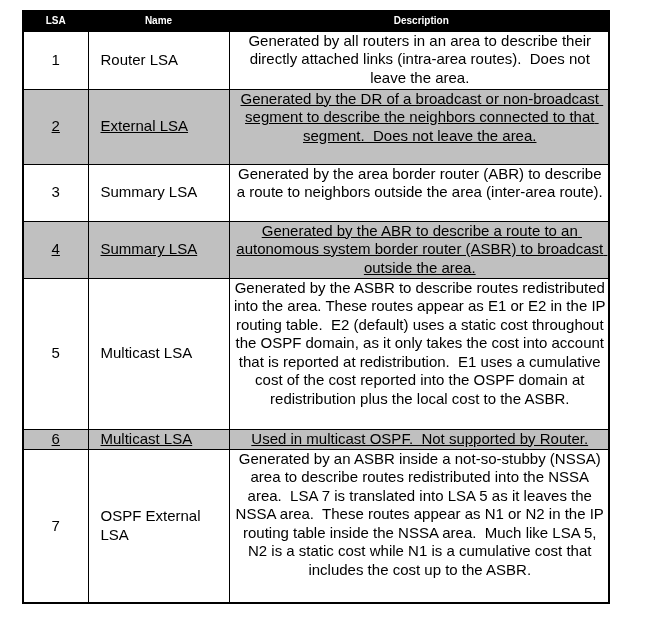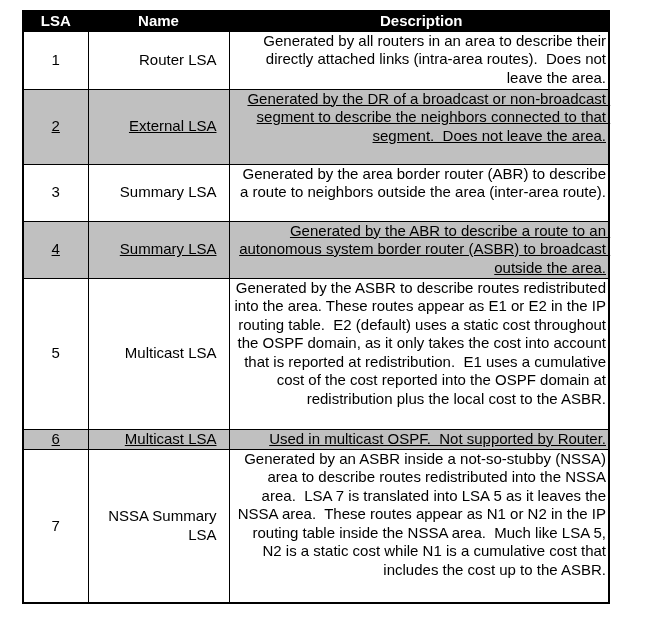--- a/index.html
+++ b/index.html
@@ -39,35 +39,35 @@
   col.col-desc { width: 380px; }
   th, td {
     border: 1px solid var(--border);
     padding: 0;
   }
   thead th {
     background: var(--header-bg);
     color: var(--header-text);
     font-weight: bold;
     height: 20px;
-    font-size: 15px;
+    font-size: 10px;
   }
   th.h-lsa, th.h-name { text-align: center; }
   th.h-desc { text-align: center; padding-left: 5px; }
   td.c-lsa {
     text-align: center;
     vertical-align: middle;
   }
   td.c-name {
-    text-align: right;
+    text-align: left;
     vertical-align: middle;
     padding: 0 12px;
   }
   td.c-desc {
-    text-align: right;
+    text-align: center;
     vertical-align: top;
     padding: 0 2px 0 4px;
     white-space: pre-wrap;
   }
   tr.shaded td { background: var(--shaded-row-bg); text-decoration: underline; }
   tr.r1 { height: 58px; }
   tr.r2 { height: 75px; }
   tr.r3 { height: 57px; }
   tr.r4 { height: 57px; }
   tr.r5 { height: 151px; }
@@ -116,17 +116,17 @@
       <td class="c-name">Multicast LSA</td>
       <td class="c-desc">Generated by the ASBR to describe routes redistributed into the area. These routes appear as E1 or E2 in the IP routing table.  E2 (default) uses a static cost throughout the OSPF domain, as it only takes the cost into account that is reported at redistribution.  E1 uses a cumulative cost of the cost reported into the OSPF domain at redistribution plus the local cost to the ASBR.</td>
     </tr>
     <tr class="r6 shaded">
       <td class="c-lsa">6</td>
       <td class="c-name">Multicast LSA</td>
       <td class="c-desc">Used in multicast OSPF.  Not supported by Router.</td>
     </tr>
     <tr class="r7">
       <td class="c-lsa">7</td>
-      <td class="c-name">NSSA Summary LSA</td>
+      <td class="c-name">OSPF External LSA</td>
       <td class="c-desc">Generated by an ASBR inside a not-so-stubby (NSSA) area to describe routes redistributed into the NSSA area.  LSA 7 is translated into LSA 5 as it leaves the NSSA area.  These routes appear as N1 or N2 in the IP routing table inside the NSSA area.  Much like LSA 5, N2 is a static cost while N1 is a cumulative cost that includes the cost up to the ASBR.</td>
     </tr>
   </tbody>
 </table>
 
 </body></html>

